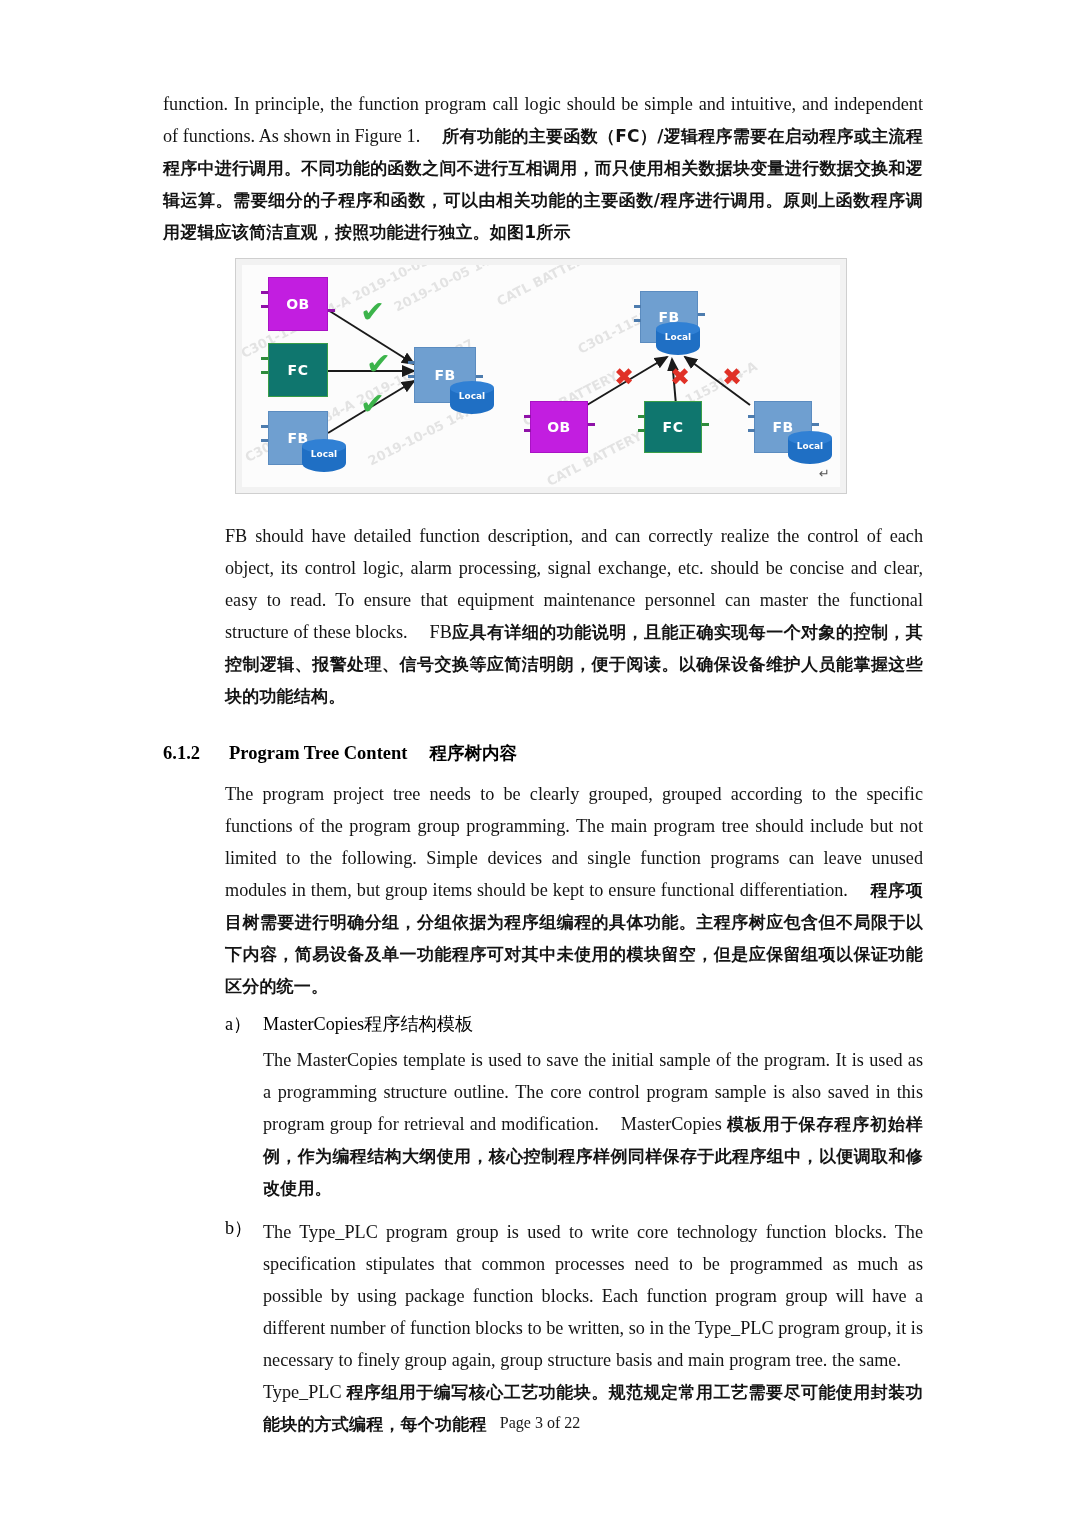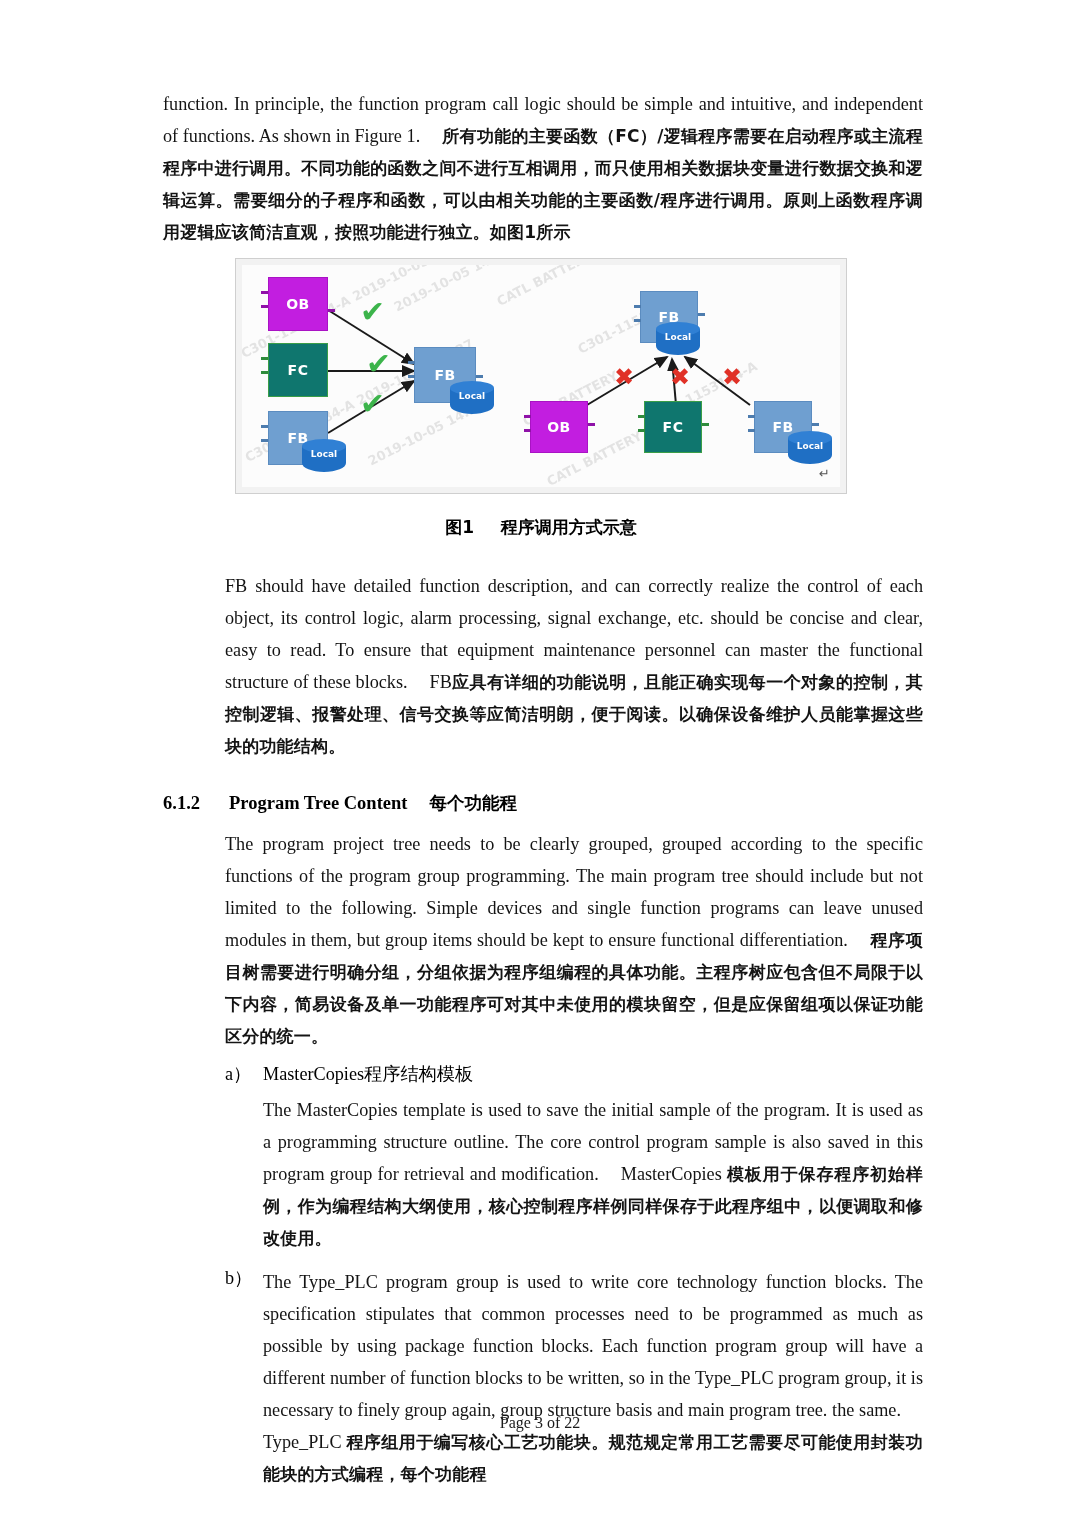--- a/index.html
+++ b/index.html
@@ -333,34 +333,30 @@
           </div>
 
           <div class="mark cross" style="left:372px; top:100px;">✖</div>
           <div class="mark cross" style="left:428px; top:100px;">✖</div>
           <div class="mark cross" style="left:480px; top:100px;">✖</div>
 
           <div class="pilcrow">↵</div>
         </div>
       </div>
 
-      <div class="fig-caption">
-        <span class="cn-cap">图1</span>
-        <span class="gap"></span><span class="cn-cap">程序调用方式示意</span>
-      </div>
     </div>
 
     <div class="indent-block" style="margin-top:26px;">
       <p>
         <span>FB should have detailed function description, and can correctly realize the control of each object, its control logic, alarm processing, signal exchange, etc. should be concise and clear, easy to read. To ensure that equipment maintenance personnel can master the functional structure of these blocks.</span><span class="gap"></span><span>FB</span><span class="cn">应具有详细的功能说明，且能正确实现每一个对象的控制，其控制逻辑、报警处理、信号交换等应简洁明朗，便于阅读。以确保设备维护人员能掌握这些块的功能结构。</span>
       </p>
     </div>
 
     <div class="heading">
-      <span class="num">6.1.2</span><span>Program Tree Content</span><span class="gap"></span><span class="cn-h">每个功能程</span>
+      <span class="num">6.1.2</span><span>Program Tree Content</span><span class="gap"></span><span class="cn-h">程序树内容</span>
     </div>
 
     <div class="indent-block" style="margin-top:10px;">
       <p>
         <span>The program project tree needs to be clearly grouped, grouped according to the specific functions of the program group programming. The main program tree should include but not limited to the following. Simple devices and single function programs can leave unused modules in them, but group items should be kept to ensure functional differentiation.</span><span class="gap"></span><span class="cn">程序项目树需要进行明确分组，分组依据为程序组编程的具体功能。主程序树应包含但不局限于以下内容，简易设备及单一功能程序可对其中未使用的模块留空，但是应保留组项以保证功能区分的统一。</span>
       </p>
     </div>
 
     <div class="indent-block">
       <div class="list-item">

